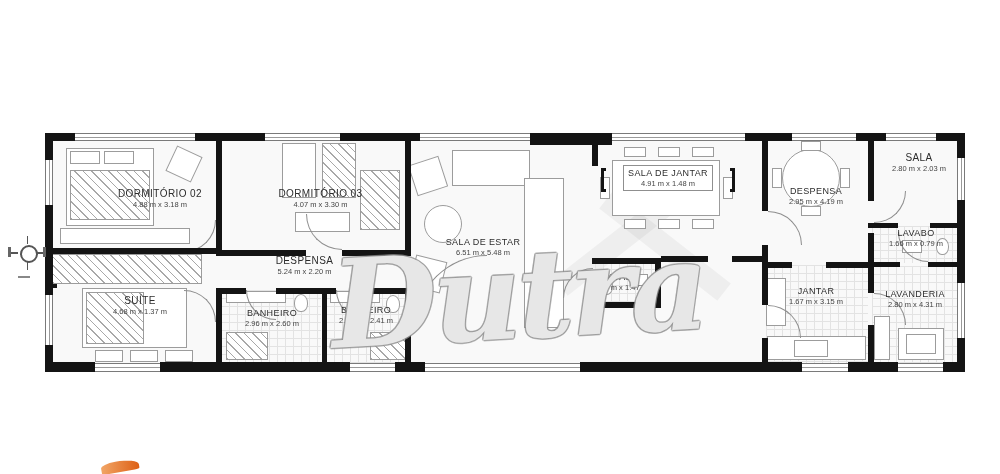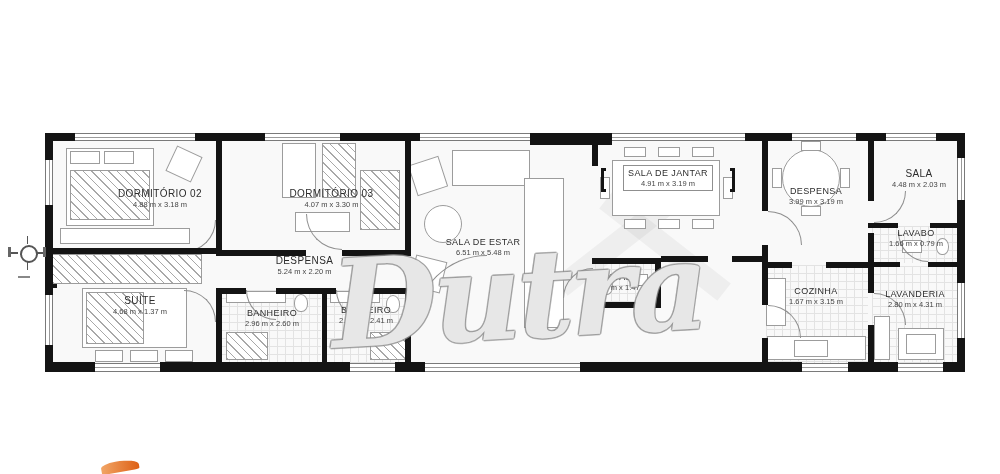--- a/index.html
+++ b/index.html
@@ -201,21 +201,21 @@
   <span class="wl" style="left:826px;top:262px;width:42px;height:6px;"></span>
   <span class="wl" style="left:868px;top:223px;width:30px;height:5px;"></span>
   <span class="wl" style="left:930px;top:223px;width:28px;height:5px;"></span>
   <span class="wl" style="left:868px;top:262px;width:32px;height:5px;"></span>
   <span class="wl" style="left:928px;top:262px;width:30px;height:5px;"></span>
 
   <div class="room-label" style="left:80px;top:188px;width:160px;">
     <div class="rname">DORMITÓRIO 02</div>
     <div class="rdims">4.88 m x 3.18 m</div>
   </div>
-  <div class="room-label" style="left:259px;top:188px;width:145px;">
+  <div class="room-label" style="left:248px;top:188px;width:145px;">
     <div class="rname">DORMITÓRIO 03</div>
     <div class="rdims">4.07 m x 3.30 m</div>
   </div>
   <div class="room-label" style="left:80px;top:295px;width:120px;">
     <div class="rname">SUÍTE</div>
     <div class="rdims">4.68 m x 1.37 m</div>
   </div>
   <div class="room-label" style="left:232px;top:255px;width:145px;">
     <div class="rname">DESPENSA</div>
     <div class="rdims">5.24 m x 2.20 m</div>
@@ -228,43 +228,43 @@
     <div class="rname sm">BANHEIRO</div>
     <div class="rdims">2.16 m x 2.41 m</div>
   </div>
   <div class="room-label" style="left:408px;top:237px;width:150px;">
     <div class="rname sm">SALA DE ESTAR</div>
     <div class="rdims">6.51 m x 5.48 m</div>
   </div>
   <div class="room-label" style="left:606px;top:165px;width:124px;">
     <div class="label-box">
       <div class="rname sm">SALA DE JANTAR</div>
-      <div class="rdims">4.91 m x 3.19 m</div>
+      <div class="rdims">4.91 m x 1.48 m</div>
     </div>
   </div>
   <span class="bracket" style="left:601px;top:168px;border-right:none;"></span>
   <span class="bracket" style="left:730px;top:168px;border-left:none;"></span>
   <div class="room-label" style="left:588px;top:272px;width:66px;">
     <div class="rname sm">LAVABO</div>
     <div class="rdims">1.94 m x 1.47 m</div>
   </div>
   <div class="room-label" style="left:766px;top:186px;width:100px;">
     <div class="rname sm">DESPENSA</div>
-    <div class="rdims">3.99 m x 3.19 m</div>
-  </div>
-  <div class="room-label" style="left:878px;top:168px;width:82px;">
+    <div class="rdims">2.95 m x 4.19 m</div>
+  </div>
+  <div class="room-label" style="left:878px;top:152px;width:82px;">
     <div class="rname">SALA</div>
-    <div class="rdims">4.48 m x 2.03 m</div>
+    <div class="rdims">2.80 m x 2.03 m</div>
   </div>
   <div class="room-label" style="left:872px;top:228px;width:88px;">
     <div class="rname sm">LAVABO</div>
     <div class="rdims">1.66 m x 0.79 m</div>
   </div>
   <div class="room-label" style="left:768px;top:286px;width:96px;">
-    <div class="rname sm">COZINHA</div>
+    <div class="rname sm">JANTAR</div>
     <div class="rdims">1.67 m x 3.15 m</div>
   </div>
   <div class="room-label" style="left:870px;top:289px;width:90px;">
     <div class="rname sm">LAVANDERIA</div>
     <div class="rdims">2.80 m x 4.31 m</div>
   </div>
 
   <span class="cmp round" style="left:20px;top:245px;width:14px;height:14px;border:2px solid #555;background:#fff;"></span>
   <span class="cmp" style="left:27px;top:236px;width:1px;height:8px;background:#555;"></span>
   <span class="cmp" style="left:27px;top:262px;width:1px;height:8px;background:#555;"></span>

